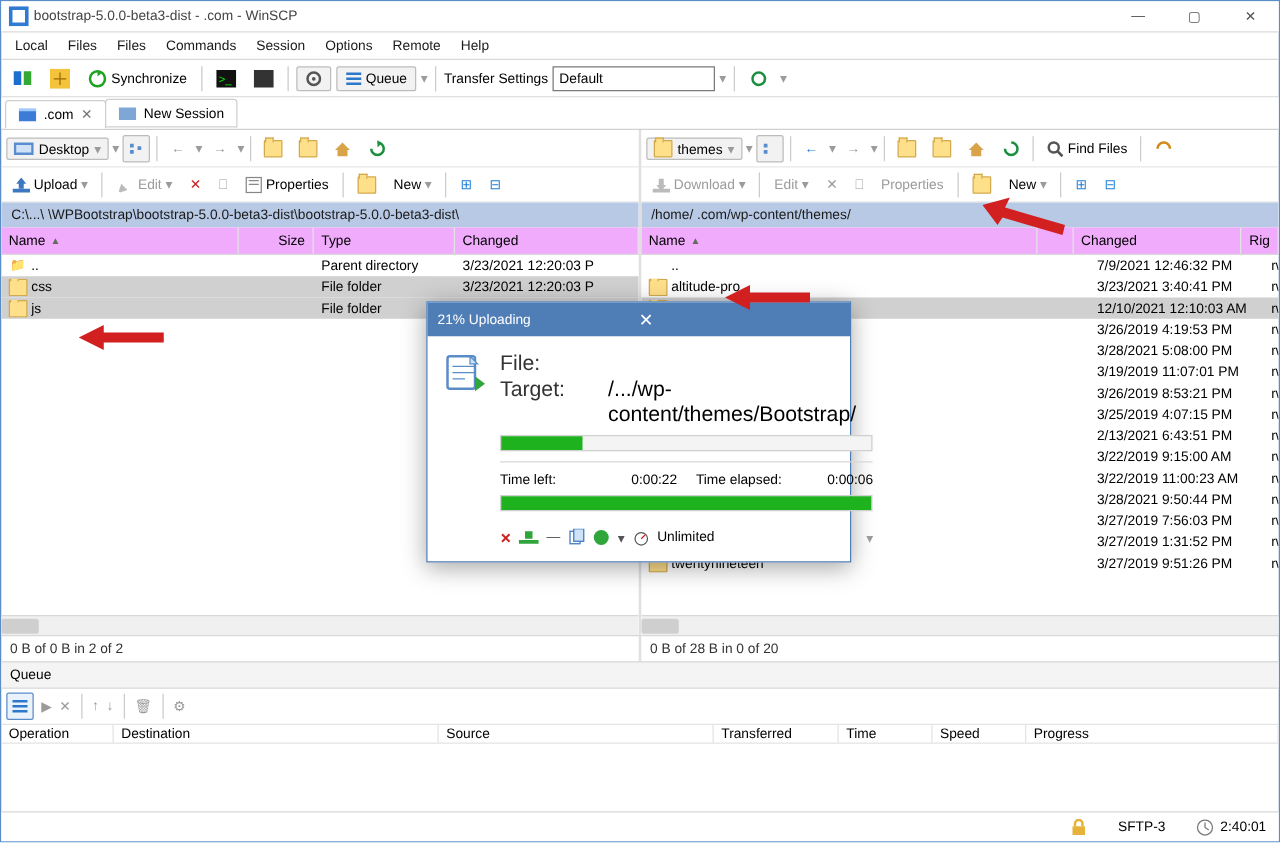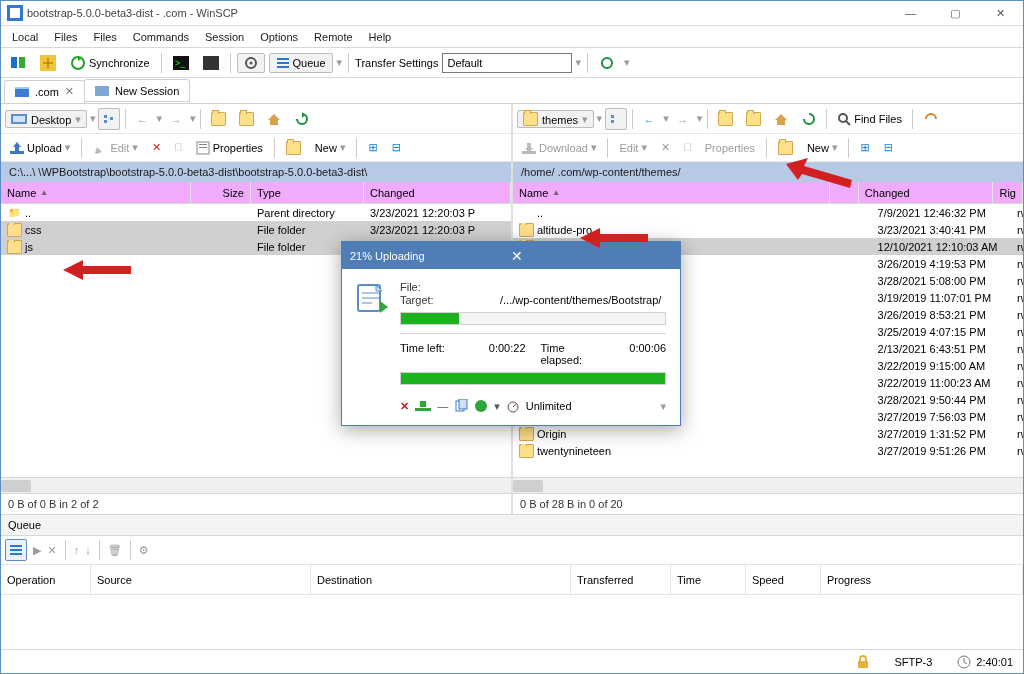--- a/index.html
+++ b/index.html
@@ -39,31 +39,31 @@
   .frow{display:flex;height:17px;align-items:center}
   .frow.sel{background:#d0d0d0}
   .fcell{padding:0 6px;overflow:hidden;white-space:nowrap;display:flex;align-items:center;gap:3px}
   .fico{width:15px;height:14px;display:inline-block}
   .fico.fld{background:#ffe08a;border:1px solid #d3a94e;border-radius:1px;position:relative}
   .fico.fld::before{content:"";position:absolute;top:-3px;left:0;width:5px;height:3px;background:#ffe08a;border:1px solid #d3a94e;border-bottom:none}
   .fico.up{font-size:10px;text-align:center;line-height:14px}
   .statusrow{border-top:1px solid #d8d8d8;padding:4px 7px;font-size:11px;color:#333;display:flex}
   .queuebar{border-top:1px solid #d8d8d8;padding:4px 7px;background:#f4f4f4;flex-shrink:0}
   .queuetools{display:flex;align-items:center;gap:6px;padding:3px 4px;border-top:1px solid #d8d8d8}
-  .qthdr{height:31px;display:flex;border-bottom:1px solid #e4e4e4;border-top:1px solid #e4e4e4}
+  .qthdr{height:16px;display:flex;border-bottom:1px solid #e4e4e4;border-top:1px solid #e4e4e4}
   .qbody{height:54px}
   .footbar{height:24px;border-top:1px solid #d8d8d8;display:flex;align-items:center;justify-content:flex-end;padding:0 10px;gap:25px;background:#fff}
   .footcell{display:flex;align-items:center;gap:5px}
   
   .dlg{position:absolute;top:241px;left:341px;width:340px;border:1px solid #4f7db6;background:#fff;box-shadow:0 4px 18px rgba(0,0,0,.35);font-size:11px}
   .dlghdr{height:27px;background:#4f7db6;color:#fff;display:flex;align-items:center;padding:0 8px}
   .dlghdr span{flex:1}
   .dlghdr .xb{color:#fff;font-size:14px}
   .dlgbody{padding:12px 14px}
-  .dlgrow{display:flex;gap:10px;margin-bottom:1px;font-size:11px}
+  .dlgrow{display:flex;gap:10px;margin-bottom:1px;font-size:17px}
   .dlgrow .lbl{width:90px;color:#333}
   .progress{height:13px;border:1px solid #d0d0d0;background:#f4f4f4;margin:6px 0;position:relative}
   .progress .bar{height:100%;background:#1fb21f}
   .hr{border-top:1px solid #d8d8d8;margin:8px 0}
   .stat4{display:flex;font-size:11px}
   .stat4 div{flex:1}
   .dlgactions{display:flex;align-items:center;gap:6px;margin-top:14px}
   
   .arrow{position:absolute;pointer-events:none}
   .arrow svg{display:block}
@@ -542,22 +542,22 @@
     <span class="sep"></span>
     <span class="muted">↑</span>
     <span class="muted">↓</span>
     <span class="sep"></span>
     <span class="muted">🗑</span>
     <span class="sep"></span>
     <span class="muted">⚙</span>
   </div>
   <div class="qthdr">
     <div class="colh" style="width:90px">Operation</div>
+    <div class="colh" style="width:260px">Destination</div>
     <div class="colh" style="width:220px">Source</div>
-    <div class="colh" style="width:260px">Destination</div>
     <div class="colh" style="width:100px">Transferred</div>
     <div class="colh" style="width:75px">Time</div>
     <div class="colh" style="width:75px">Speed</div>
     <div class="colh" style="flex:1">Progress</div>
   </div>
   <div class="qbody"></div>
 
   <div class="footbar">
     <span class="footcell">
         <svg width="12" height="14">

